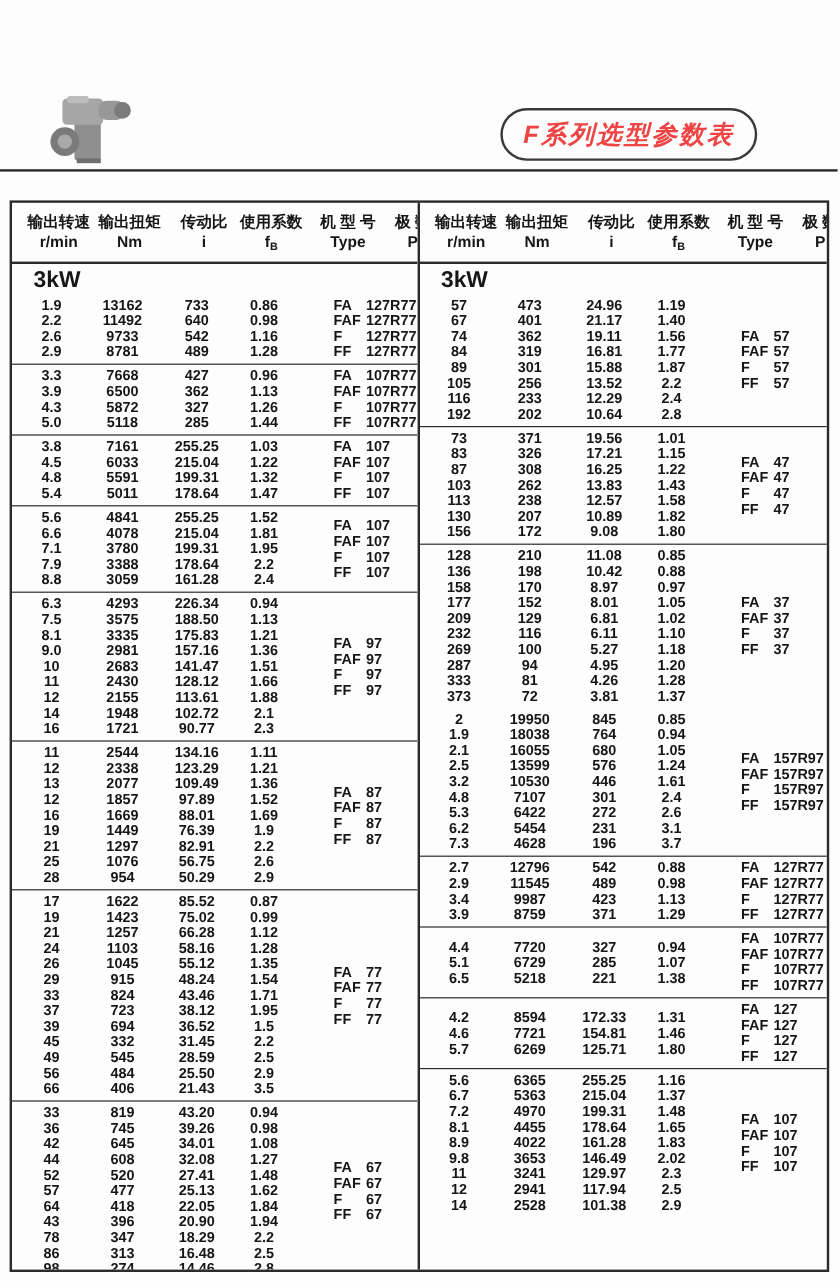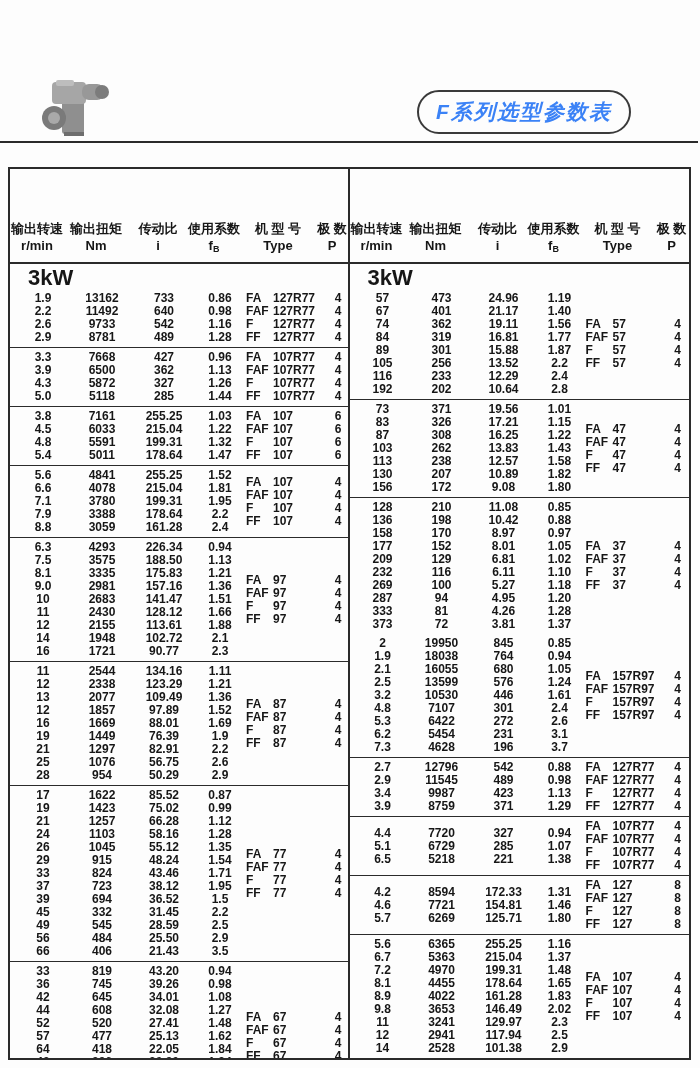--- a/index.html
+++ b/index.html
@@ -9,37 +9,37 @@
   }
   
   .photo{position:absolute;left:38px;top:74px;width:74px;height:64px;}
   
   .top-rule{position:absolute;left:0;top:141px;width:698px;height:2px;background:#2b2b2b;}
   
   .title-pill{
     position:absolute;left:417px;top:90px;width:210px;height:40px;
     border:2px solid #3a3a3a;border-radius:22px;
     display:flex;align-items:center;justify-content:center;
-    font-size:21px;font-weight:bold;font-style:italic;letter-spacing:2px;color:#3b82f6;
+    font-size:21px;font-weight:bold;font-style:italic;letter-spacing:2px;color:#ef4444;
   }
   
   .param-table{
     position:absolute;left:8px;top:167px;width:683px;height:893px;
     border:2px solid #2b2b2b;display:flex;box-sizing:border-box;font-weight:bold;
   }
   .half{flex:1 1 50%;display:flex;flex-direction:column;overflow:hidden;box-sizing:border-box;}
   .half.left{border-right:2px solid #2b2b2b;}
   .grid6{display:grid;grid-template-columns:54px 64px 60px 52px 76px 32px;padding-left:6px;}
-  .thead{padding:7px 0 4px 0;border-bottom:2px solid #2b2b2b;margin-top:44px;}
+  .thead{padding:7px 0 4px 12px;border-bottom:2px solid #2b2b2b;}
   .hrow{line-height:17px;font-size:13px;}
   .hc{text-align:center;white-space:nowrap;}
   .sub{font-size:9px;vertical-align:-2px;}
-  .sec{font-size:22px;line-height:19px;padding:4px 0 2px 18px;}
+  .sec{font-size:19px;line-height:19px;padding:4px 0 2px 18px;}
   .bt{border-top:1.5px solid #2b2b2b;}
-  .block{display:flex;align-items:center;padding:3px 0 3px 6px;}
+  .block{display:flex;align-items:center;padding:3px 0 3px 6px;gap:32px;}
   .block .rows{width:230px;}
   .drow{display:grid;grid-template-columns:54px 64px 60px 52px;height:13px;line-height:13px;font-size:12px;}
   .cell{text-align:center;white-space:nowrap;}
   .models{width:108px;}
   .mrow{display:grid;grid-template-columns:76px 32px;height:13px;line-height:13px;font-size:12px;}
   .mtype{text-align:left;white-space:nowrap;}
   .mtype .pre{display:inline-block;width:27px;}
   .mp{text-align:center;}
 </style>
 </head>

